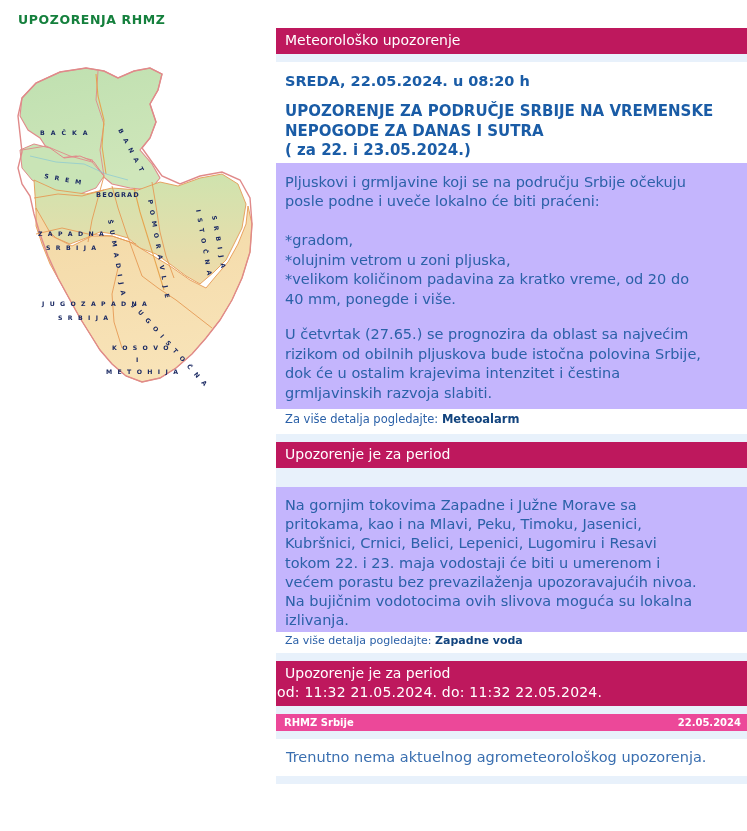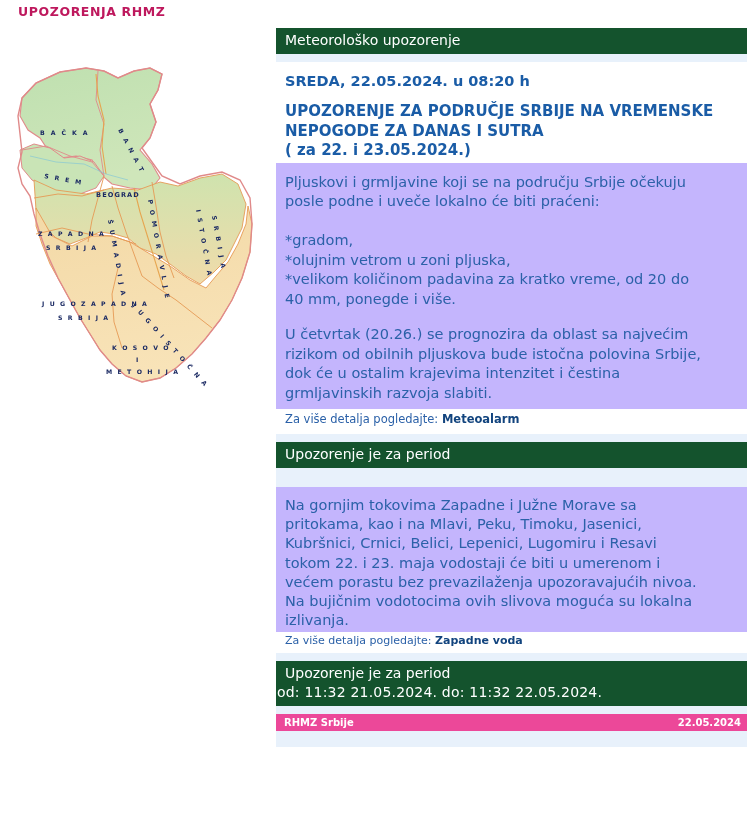--- a/index.html
+++ b/index.html
@@ -6,41 +6,41 @@
   body{
     width:747px;height:831px;
     background:#ffffff;
     font-family:"DejaVu Sans","Liberation Sans",sans-serif;
     overflow:hidden;
   }
   .page{position:relative;width:747px;height:831px;}
 
   
   .page-title{
-    position:absolute;left:18px;top:4px;
+    position:absolute;left:18px;top:12px;
     font-size:12.5px;font-weight:bold;letter-spacing:.6px;
-    color:#be185d;
+    color:#15803d;
   }
 
   
   .map-col{position:absolute;left:0;top:38px;width:268px;height:360px;}
   .map-svg{display:block;width:268px;height:350px;}
   .maplabel{
     font-family:"DejaVu Sans","Liberation Sans",sans-serif;
     fill:#1b2a63;font-weight:bold;
     font-size:6.2px;letter-spacing:1.9px;
   }
   .maplabel.city{font-size:6.6px;letter-spacing:1.1px;}
   .maplabel.blk{letter-spacing:1.6px;}
 
   
   .content{position:absolute;left:276px;top:28px;width:471px;}
 
   .bar{
-    background:#14532d;color:#ffffff;
+    background:#be185d;color:#ffffff;
     font-size:14px;line-height:19px;
     padding:3px 0 4px 0;
   }
   .bar .l1{padding-left:9px;}
   .bar .l2{padding-left:1px;letter-spacing:.2px;}
   .bar.single{padding:3px 0 4px 0;}
 
   .barstrip{height:8px;background:#e8f1fb;}
   .barstrip.tall{height:11px;}
 
@@ -189,21 +189,21 @@
     <div class="dateline">SREDA, 22.05.2024. u 08:20 h</div>
     <div class="headline">UPOZORENJE ZA PODRUČJE SRBIJE NA VREMENSKE NEPOGODE ZA DANAS I SUTRA
 ( za 22. i 23.05.2024.)</div>
     <div class="body">Pljuskovi i grmljavine koji se na području Srbije očekuju
 posle podne i uveče lokalno će biti praćeni:
 
 *gradom,
 *olujnim vetrom u zoni pljuska,
 *velikom količinom padavina za kratko vreme, od 20 do
 40 mm, ponegde i više.</div>
-    <div class="body">U četvrtak (20.26.) se prognozira da oblast sa najvećim
+    <div class="body">U četvrtak (27.65.) se prognozira da oblast sa najvećim
 rizikom od obilnih pljuskova bude istočna polovina Srbije,
 dok će u ostalim krajevima intenzitet i čestina
 grmljavinskih razvoja slabiti.</div>
     <div class="note"><span>Za više detalja pogledajte: </span><b>Meteoalarm</b></div>
 
     <div class="barstrip"></div>
     <div class="bar">
       <div class="l1">Upozorenje je za period</div>
     </div>
 
@@ -224,18 +224,19 @@
       <div class="l1">Upozorenje je za period</div>
       <div class="l2">od:  11:32 21.05.2024.  do: 11:32 22.05.2024.</div>
     </div>
 
     <div class="barstrip"></div>
     <div class="smallbar">
       <span>RHMZ Srbije</span>
       <span>22.05.2024</span>
     </div>
     <div class="barstrip"></div>
+    <div class="plain">Trenutno nema aktuelnog agrometeorološkog upozorenja.</div>
     <div class="barstrip"></div>
 
     <div style="height:10px;background:#ffffff;"></div>
 
   </div>
 </div>
 
 </body></html>

